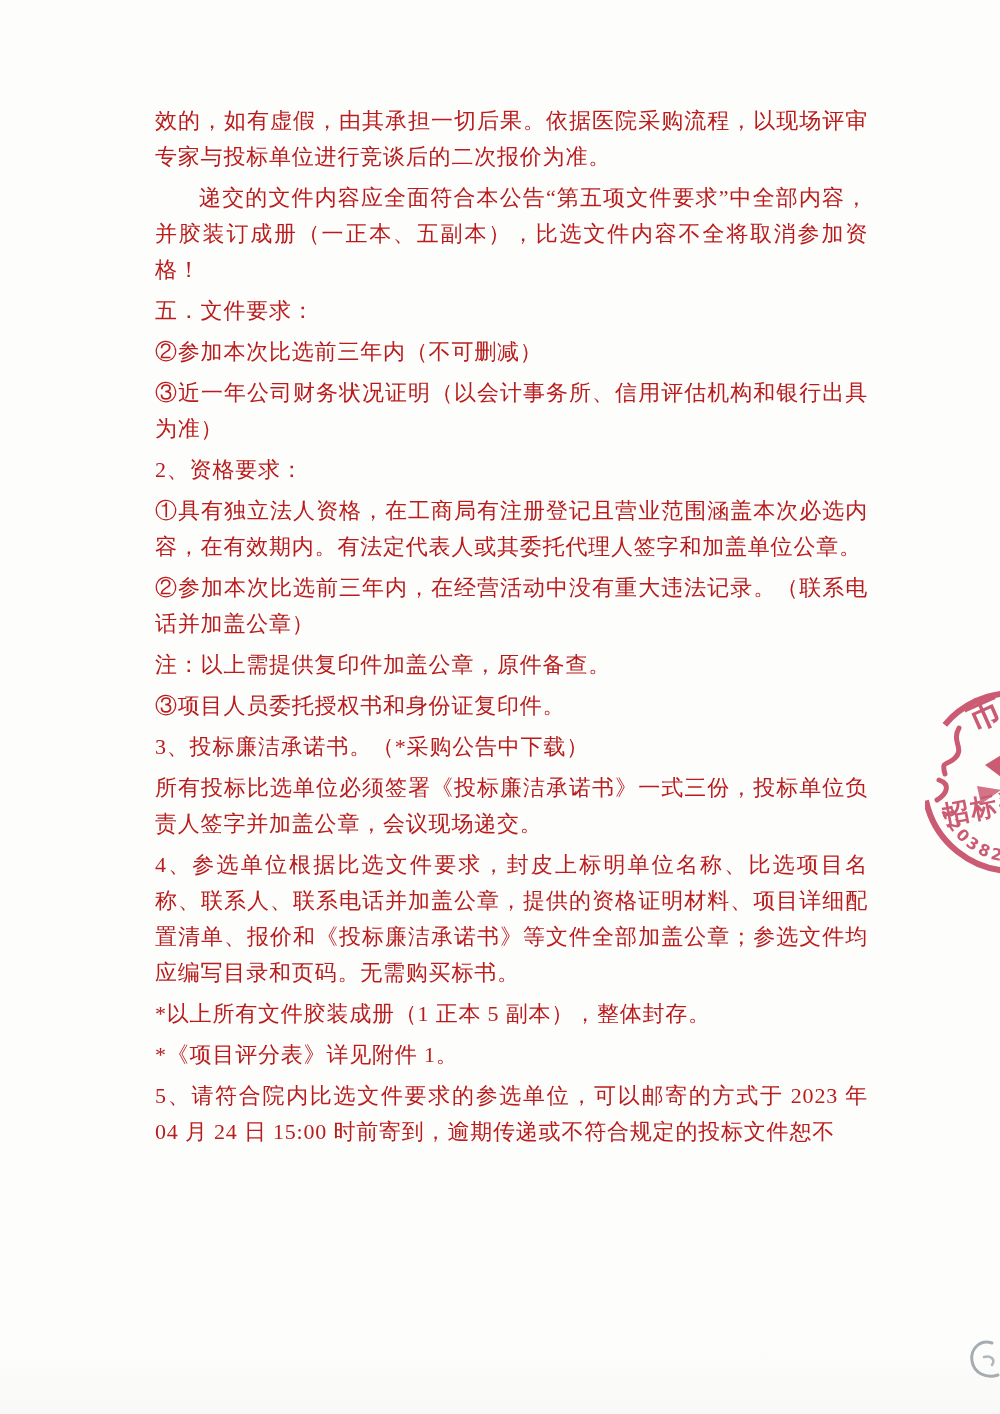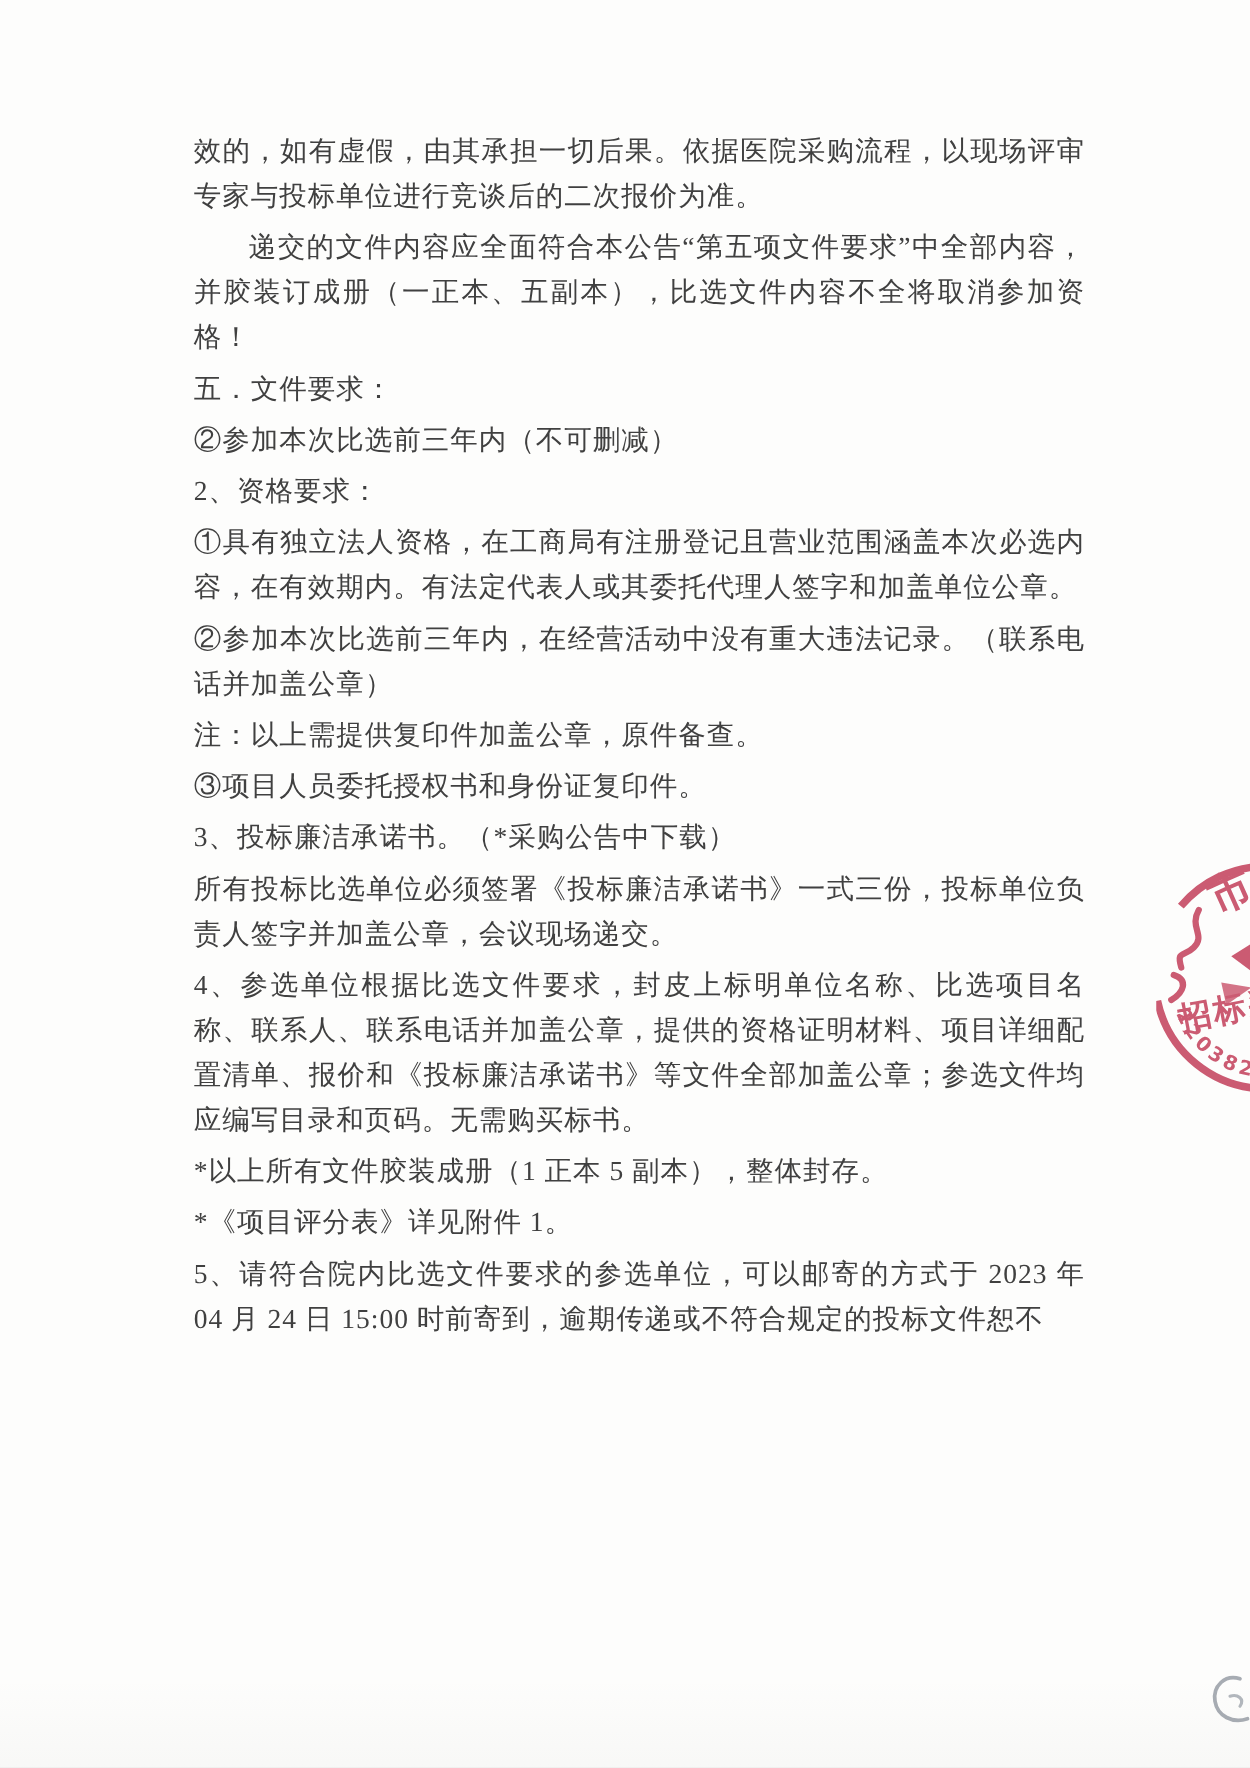--- a/index.html
+++ b/index.html
@@ -5,21 +5,21 @@
   * { margin: 0; padding: 0; box-sizing: border-box; }
   html, body { background: #e8e8e8; }
   .page {
     position: relative;
     width: 1000px;
     height: 1414px;
     margin: 0 auto;
     background: #fdfdfc;
     overflow: hidden;
     font-family: "Liberation Serif", "DejaVu Serif", serif;
-    color: #404040;
+    color: #b91c1c;
   }
   
   .page::after {
     content: "";
     position: absolute;
     left: 0; right: 0; bottom: 0;
     height: 70px;
     background: linear-gradient(to bottom, rgba(0,0,0,0), rgba(120,120,115,0.04));
     pointer-events: none;
   }
@@ -60,20 +60,21 @@
 </head>
 <body>
 
 <div class="page">
 
   <div class="content">
     <p class="p">效的，如有虚假，由其承担一切后果。依据医院采购流程，以现场评审专家与投标单位进行竞谈后的二次报价为准。</p>
     <p class="p ind">递交的文件内容应全面符合本公告“第五项文件要求”中全部内容，并胶装订成册（一正本、五副本），比选文件内容不全将取消参加资格！</p>
     <p class="p">五．文件要求：</p>
     <p class="p">②参加本次比选前三年内（不可删减）</p>
+    <p class="p">③近一年公司财务状况证明（以会计事务所、信用评估机构和银行出具为准）</p>
     <p class="p">2、资格要求：</p>
     <p class="p">①具有独立法人资格，在工商局有注册登记且营业范围涵盖本次必选内容，在有效期内。有法定代表人或其委托代理人签字和加盖单位公章。</p>
     <p class="p">②参加本次比选前三年内，在经营活动中没有重大违法记录。（联系电话并加盖公章）</p>
     <p class="p">注：以上需提供复印件加盖公章，原件备查。</p>
     <p class="p">③项目人员委托授权书和身份证复印件。</p>
     <p class="p">3、投标廉洁承诺书。（*采购公告中下载）</p>
     <p class="p">所有投标比选单位必须签署《投标廉洁承诺书》一式三份，投标单位负责人签字并加盖公章，会议现场递交。</p>
     <p class="p">4、参选单位根据比选文件要求，封皮上标明单位名称、比选项目名称、联系人、联系电话并加盖公章，提供的资格证明材料、项目详细配置清单、报价和《投标廉洁承诺书》等文件全部加盖公章；参选文件均应编写目录和页码。无需购买标书。</p>
     <p class="p b">*以上所有文件胶装成册（1 正本 5 副本），整体封存。</p>
     <p class="p b">*《项目评分表》详见附件 1。</p>

